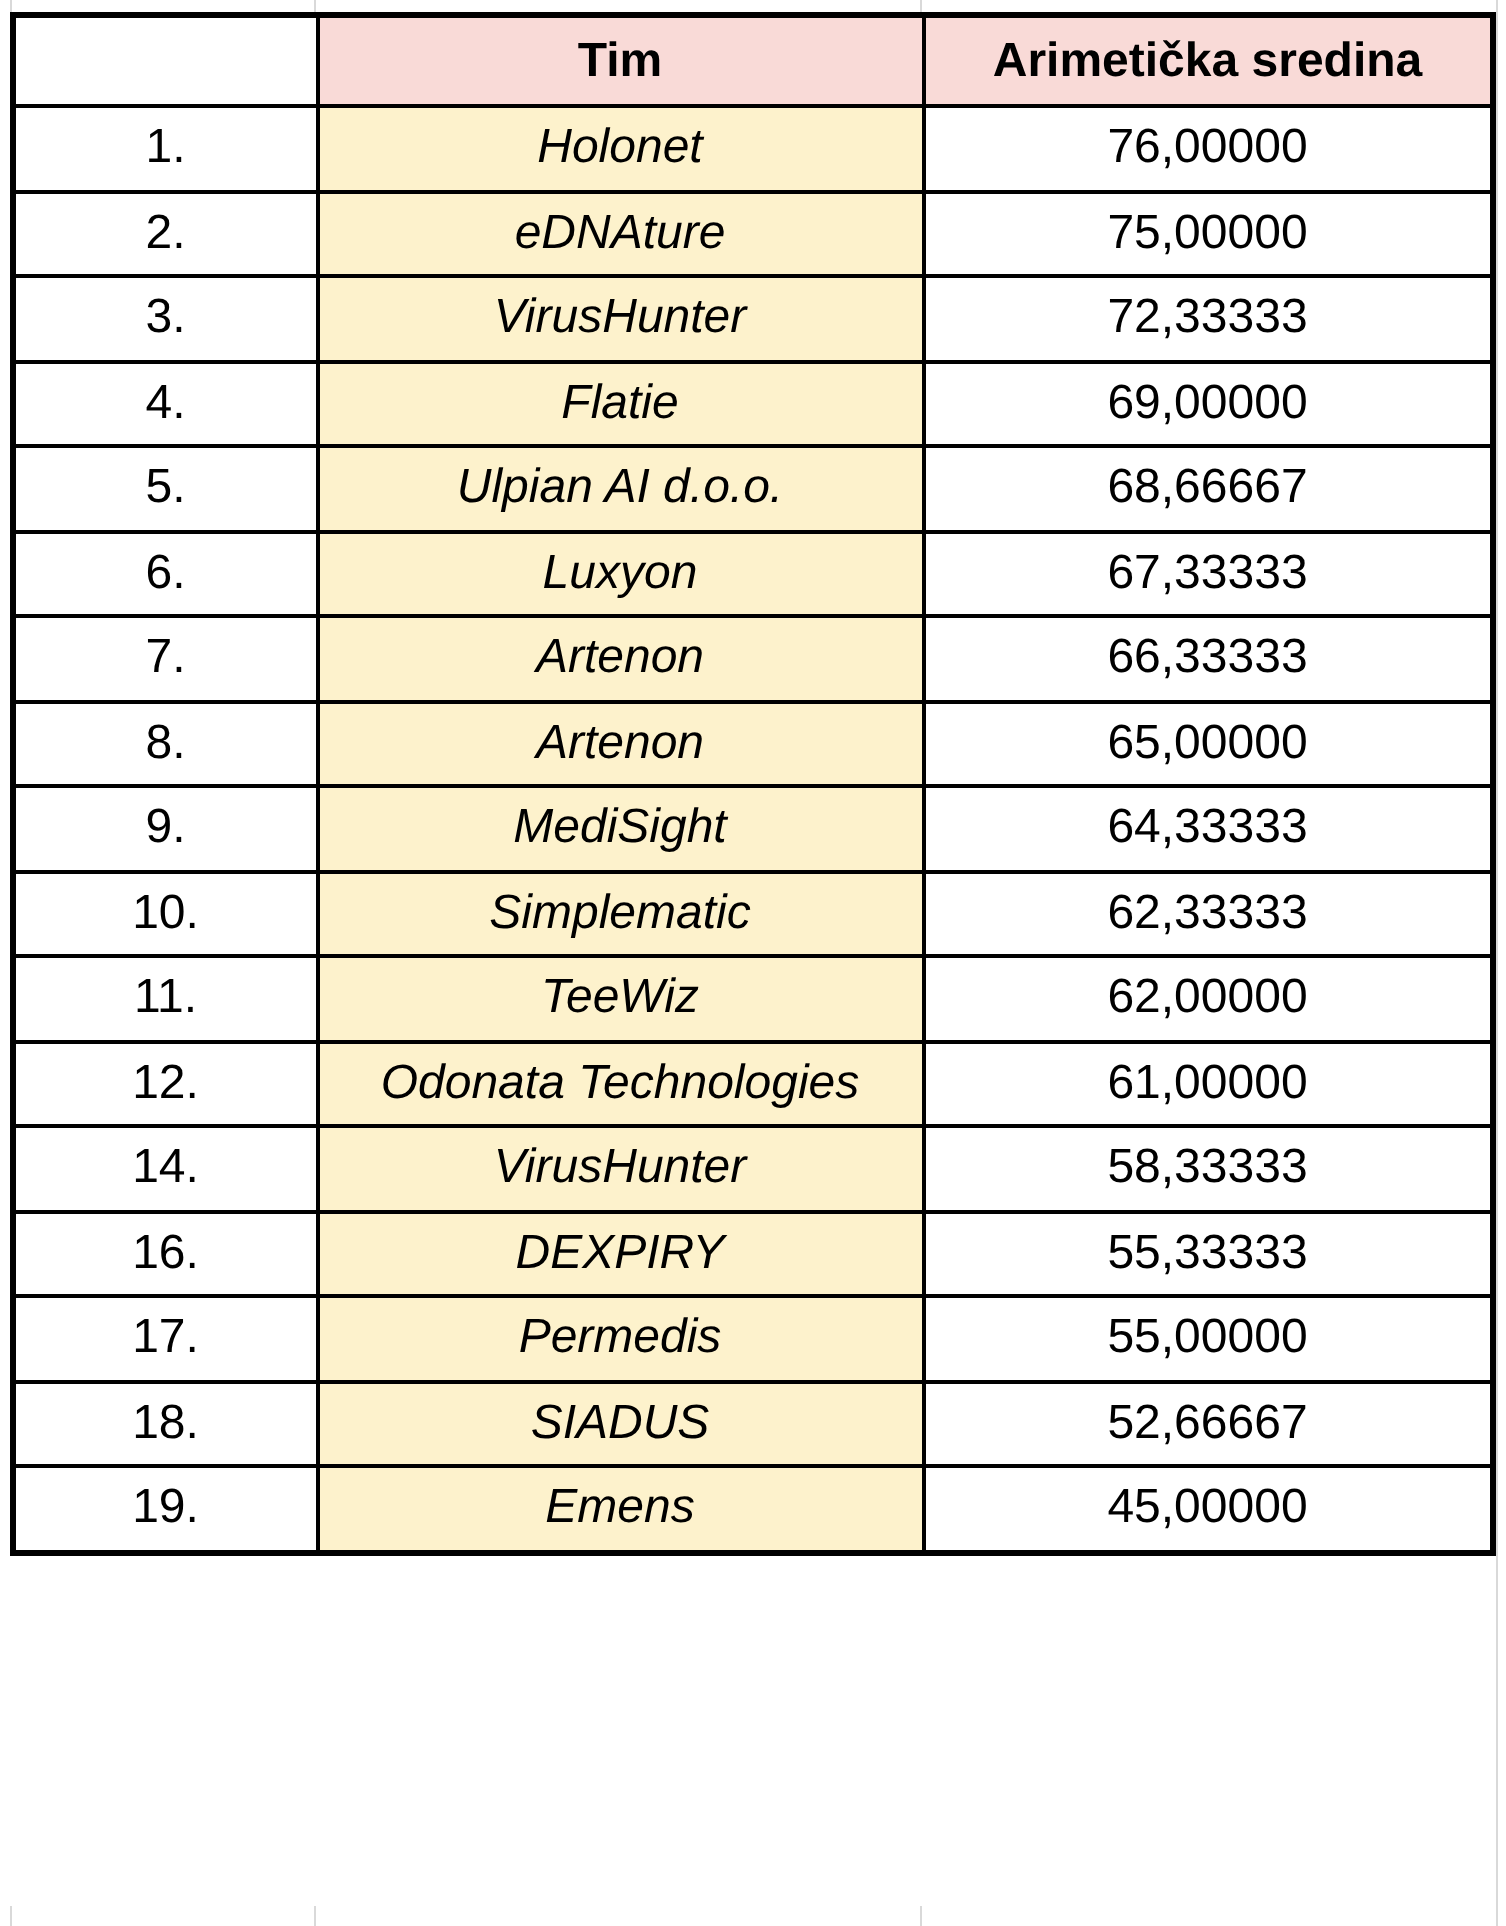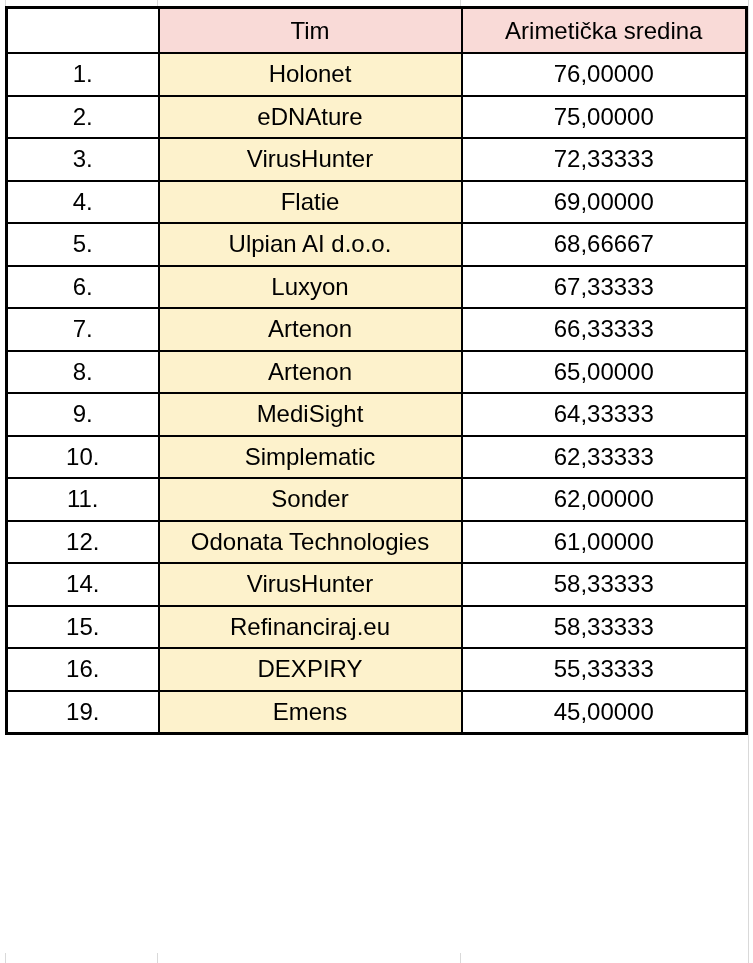--- a/index.html
+++ b/index.html
@@ -18,24 +18,24 @@
     position:absolute;left:5px;top:6px;width:740px;
     border-collapse:collapse;table-layout:fixed;
     border:3px solid var(--border);
   }
   table.rank th, table.rank td{
     border:2px solid var(--border);
     text-align:center;vertical-align:middle;
     font-size:24px;font-weight:400;color:#000;
     padding:0;overflow:hidden;white-space:nowrap;
   }
-  table.rank thead th{height:43px;}
+  table.rank thead th{height:43px;font-weight:bold;}
   table.rank tbody td{height:40.5px;}
   .pink{background:var(--header-bg);}
-  .cream{background:var(--team-bg);}
+  .cream{background:var(--team-bg);font-style:italic;}
 </style>
 </head>
 <body>
 
 <div class="grid-v" style="left:5px;top:0;height:6px;"></div>
 <div class="grid-v" style="left:157px;top:0;height:6px;"></div>
 <div class="grid-v" style="left:460px;top:0;height:6px;"></div>
 <div class="grid-v" style="left:748px;top:0;height:963px;"></div>
 <div class="grid-v" style="left:5px;top:953px;height:10px;"></div>
 <div class="grid-v" style="left:157px;top:953px;height:10px;"></div>
@@ -100,42 +100,47 @@
     <td class="cream">MediSight</td>
     <td>64,33333</td>
   </tr>
       <tr>
     <td>10.</td>
     <td class="cream">Simplematic</td>
     <td>62,33333</td>
   </tr>
       <tr>
     <td>11.</td>
-    <td class="cream">Sonder</td>
+    <td class="cream">TeeWiz</td>
     <td>62,00000</td>
   </tr>
       <tr>
     <td>12.</td>
     <td class="cream">Odonata Technologies</td>
     <td>61,00000</td>
   </tr>
       <tr>
     <td>14.</td>
     <td class="cream">VirusHunter</td>
     <td>58,33333</td>
   </tr>
       <tr>
-    <td>15.</td>
-    <td class="cream">Refinanciraj.eu</td>
-    <td>58,33333</td>
-  </tr>
-      <tr>
     <td>16.</td>
     <td class="cream">DEXPIRY</td>
     <td>55,33333</td>
+  </tr>
+      <tr>
+    <td>17.</td>
+    <td class="cream">Permedis</td>
+    <td>55,00000</td>
+  </tr>
+      <tr>
+    <td>18.</td>
+    <td class="cream">SIADUS</td>
+    <td>52,66667</td>
   </tr>
       <tr>
     <td>19.</td>
     <td class="cream">Emens</td>
     <td>45,00000</td>
   </tr>
     </tbody>
 </table>
 
 </body></html>

